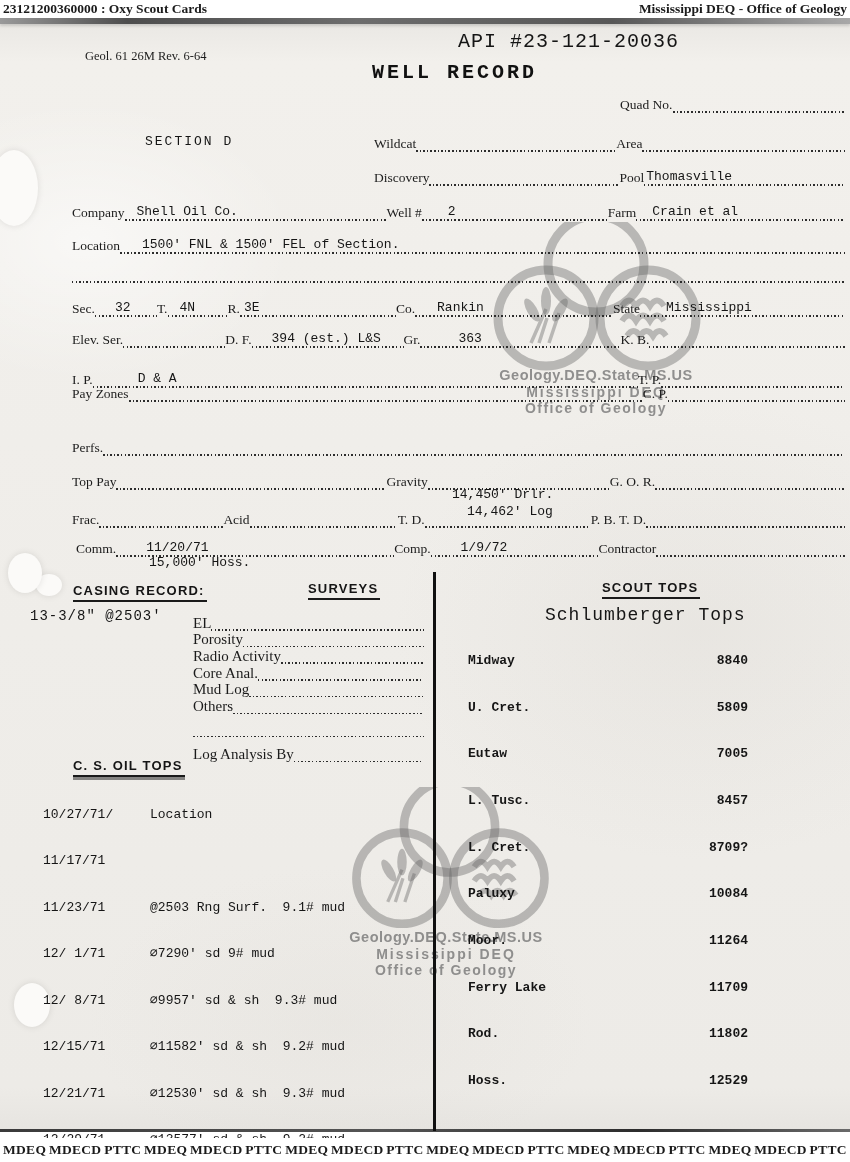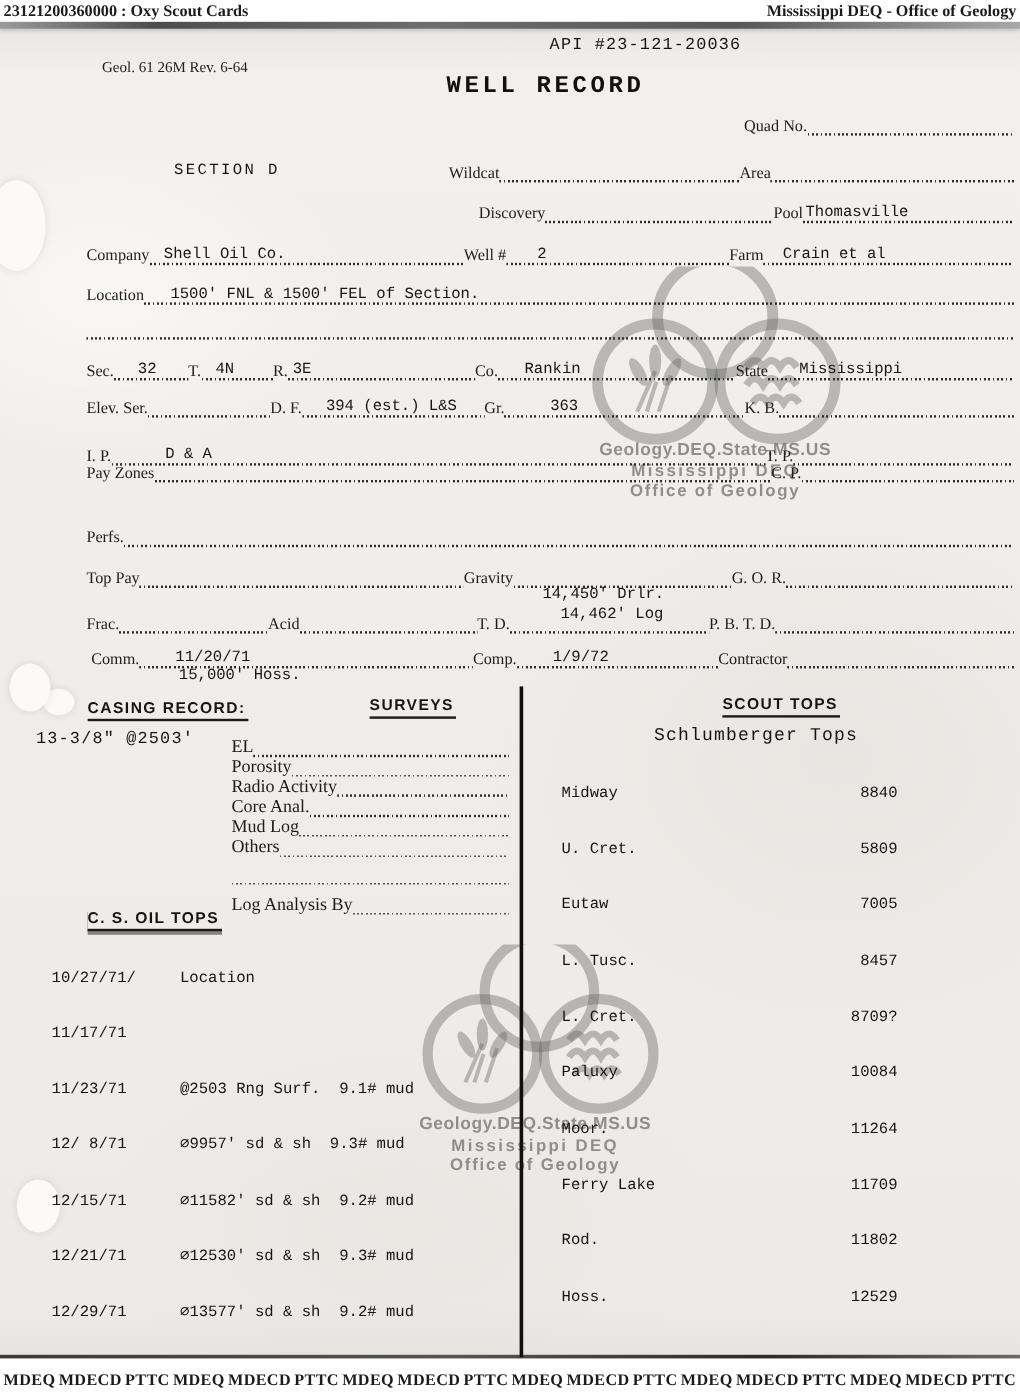--- a/index.html
+++ b/index.html
@@ -36,21 +36,21 @@
   .frow{position:absolute;display:flex;align-items:flex-end;height:18px;z-index:2;}
   .lead{position:relative;height:100%;}
   .lead.fx{flex:1 1 auto;}
   .lead::after{content:"";position:absolute;left:0;right:0;bottom:0;height:1.6px;
       background:repeating-linear-gradient(90deg,#2c2c2c 0 1.5px,transparent 1.5px 3.6px);}
   .val{position:absolute;bottom:2px;left:12px;}
   
   .survrow{display:flex;align-items:flex-end;height:16.7px;}
   .survrow .slbl{font-family:"Liberation Serif",serif;font-size:15px;white-space:pre;line-height:1;}
   .survrow .lead{flex:1 1 auto;}
-  .toprow{display:flex;justify-content:space-between;height:16.8px;align-items:flex-start;}
+  .toprow{display:flex;justify-content:space-between;height:16.8px;align-items:flex-start;font-weight:bold;}
   .oilrow{display:flex;height:16.6px;align-items:flex-start;}
   .oilrow .odate{width:107px;flex:none;}
   
   .wm{position:absolute;z-index:1;}
   .wm-text{position:absolute;z-index:1;width:300px;text-align:center;
      font-family:"Liberation Sans",sans-serif;font-weight:bold;color:rgba(115,115,115,.78);line-height:1.18;}
   .wm-l1{font-size:14.5px;letter-spacing:.5px;}
   .wm-l2{font-size:14px;letter-spacing:2px;}
   .wm-l3{font-size:14px;letter-spacing:1.5px;}
   .divider{position:absolute;left:433px;top:572px;width:3px;height:559px;background:#101010;z-index:3;}
@@ -103,38 +103,38 @@
   <div class="wm-text wm-l2" style="left:446px;top:384px;">Mississippi DEQ</div>
   <div class="wm-text wm-l3" style="left:446px;top:400px;">Office of Geology</div>
 
   <svg class="wm" style="left:307px;top:787px;" width="285" height="190" viewBox="0 0 300 200">
       <use href="#mdeq-rings"></use>
     </svg>
   <div class="wm-text wm-l1" style="left:296px;top:929px;">Geology.DEQ.State.MS.US</div>
   <div class="wm-text wm-l2" style="left:296px;top:946px;">Mississippi DEQ</div>
   <div class="wm-text wm-l3" style="left:296px;top:962px;">Office of Geology</div>
 
-  <div class="abs mono" style="left:458px;top:30px;font-size:14px;letter-spacing:1px;">API #23-121-20036</div>
+  <div class="abs mono" style="left:458px;top:30px;font-size:20px;letter-spacing:1px;">API #23-121-20036</div>
   <div class="abs lbl" style="left:85px;top:50px;font-size:12.5px;">Geol. 61 26M Rev. 6-64</div>
   <div class="abs mono" style="left:372px;top:61px;font-size:20px;font-weight:bold;letter-spacing:3px;color:#111;">WELL RECORD</div>
   <div class="abs mono" style="left:145px;top:135px;letter-spacing:2px;">SECTION D</div>
 
   <div class="frow" style="left:620px;right:5px;top:95px;">
     <span class="lbl">Quad No.</span>
     <span class="lead fx"></span>
   </div>
 
   <div class="frow" style="left:374px;right:5px;top:134px;">
     <span class="lbl">Wildcat</span>
     <span class="lead" style="width:200px;flex:none;"></span>
     <span class="lbl">Area</span>
     <span class="lead fx"></span>
   </div>
 
-  <div class="frow" style="left:374px;right:5px;top:168px;margin-left:25px;">
+  <div class="frow" style="left:374px;right:5px;top:168px;">
     <span class="lbl">Discovery</span>
     <span class="lead" style="width:190px;flex:none;"></span>
     <span class="lbl">Pool</span>
     <span class="lead fx">
       <span class="val mono" style="left:2px;">Thomasville</span>
     </span>
   </div>
 
   <div class="frow" style="left:72px;right:5px;top:203px;">
     <span class="lbl">Company</span>
@@ -300,21 +300,21 @@
       <span class="slbl">Log Analysis By</span>
         <span class="lead"></span>
     </div>
   </div>
 
   <div class="divider"></div>
 
   <div class="abs" style="left:602px;top:578px;">
     <span class="head">SCOUT TOPS</span>
   </div>
-  <div class="abs mono" style="left:545px;top:605px;font-size:15px;letter-spacing:1px;">Schlumberger Tops</div>
+  <div class="abs mono" style="left:545px;top:605px;font-size:18px;letter-spacing:1px;">Schlumberger Tops</div>
 
   <div class="abs mono" style="left:468px;top:624px;width:280px;">
     <div class="toprow"><span>Midway</span><span>8840</span></div>
     <div class="toprow"><span>U. Cret.</span><span>5809</span></div>
     <div class="toprow"><span>Eutaw</span><span>7005</span></div>
     <div class="toprow"><span>L. Tusc.</span><span>8457</span></div>
     <div class="toprow"><span>L. Cret.</span><span>8709?</span></div>
     <div class="toprow"><span>Paluxy</span><span>10084</span></div>
     <div class="toprow"><span>Moor.</span><span>11264</span></div>
     <div class="toprow"><span>Ferry Lake</span><span>11709</span></div>
@@ -323,20 +323,21 @@
   </div>
 
   <div class="abs" style="left:73px;top:756px;">
     <span class="head head2">C. S. OIL TOPS</span>
   </div>
 
   <div class="abs mono" style="left:43px;top:778px;width:400px;">
     <div class="oilrow"><span class="odate">10/27/71/</span><span>Location</span></div>
     <div class="oilrow"><span class="odate">11/17/71</span><span></span></div>
     <div class="oilrow"><span class="odate">11/23/71</span><span>@2503 Rng Surf.  9.1# mud</span></div>
+    <div class="oilrow"><span class="odate">12/ 1/71</span><span>∅7290' sd 9# mud</span></div>
     <div class="oilrow"><span class="odate">12/ 8/71</span><span>∅9957' sd &amp; sh  9.3# mud</span></div>
     <div class="oilrow"><span class="odate">12/15/71</span><span>∅11582' sd &amp; sh  9.2# mud</span></div>
     <div class="oilrow"><span class="odate">12/21/71</span><span>∅12530' sd &amp; sh  9.3# mud</span></div>
     <div class="oilrow"><span class="odate">12/29/71</span><span>∅13577' sd &amp; sh  9.2# mud</span></div>
     
     
     
     
     
     

